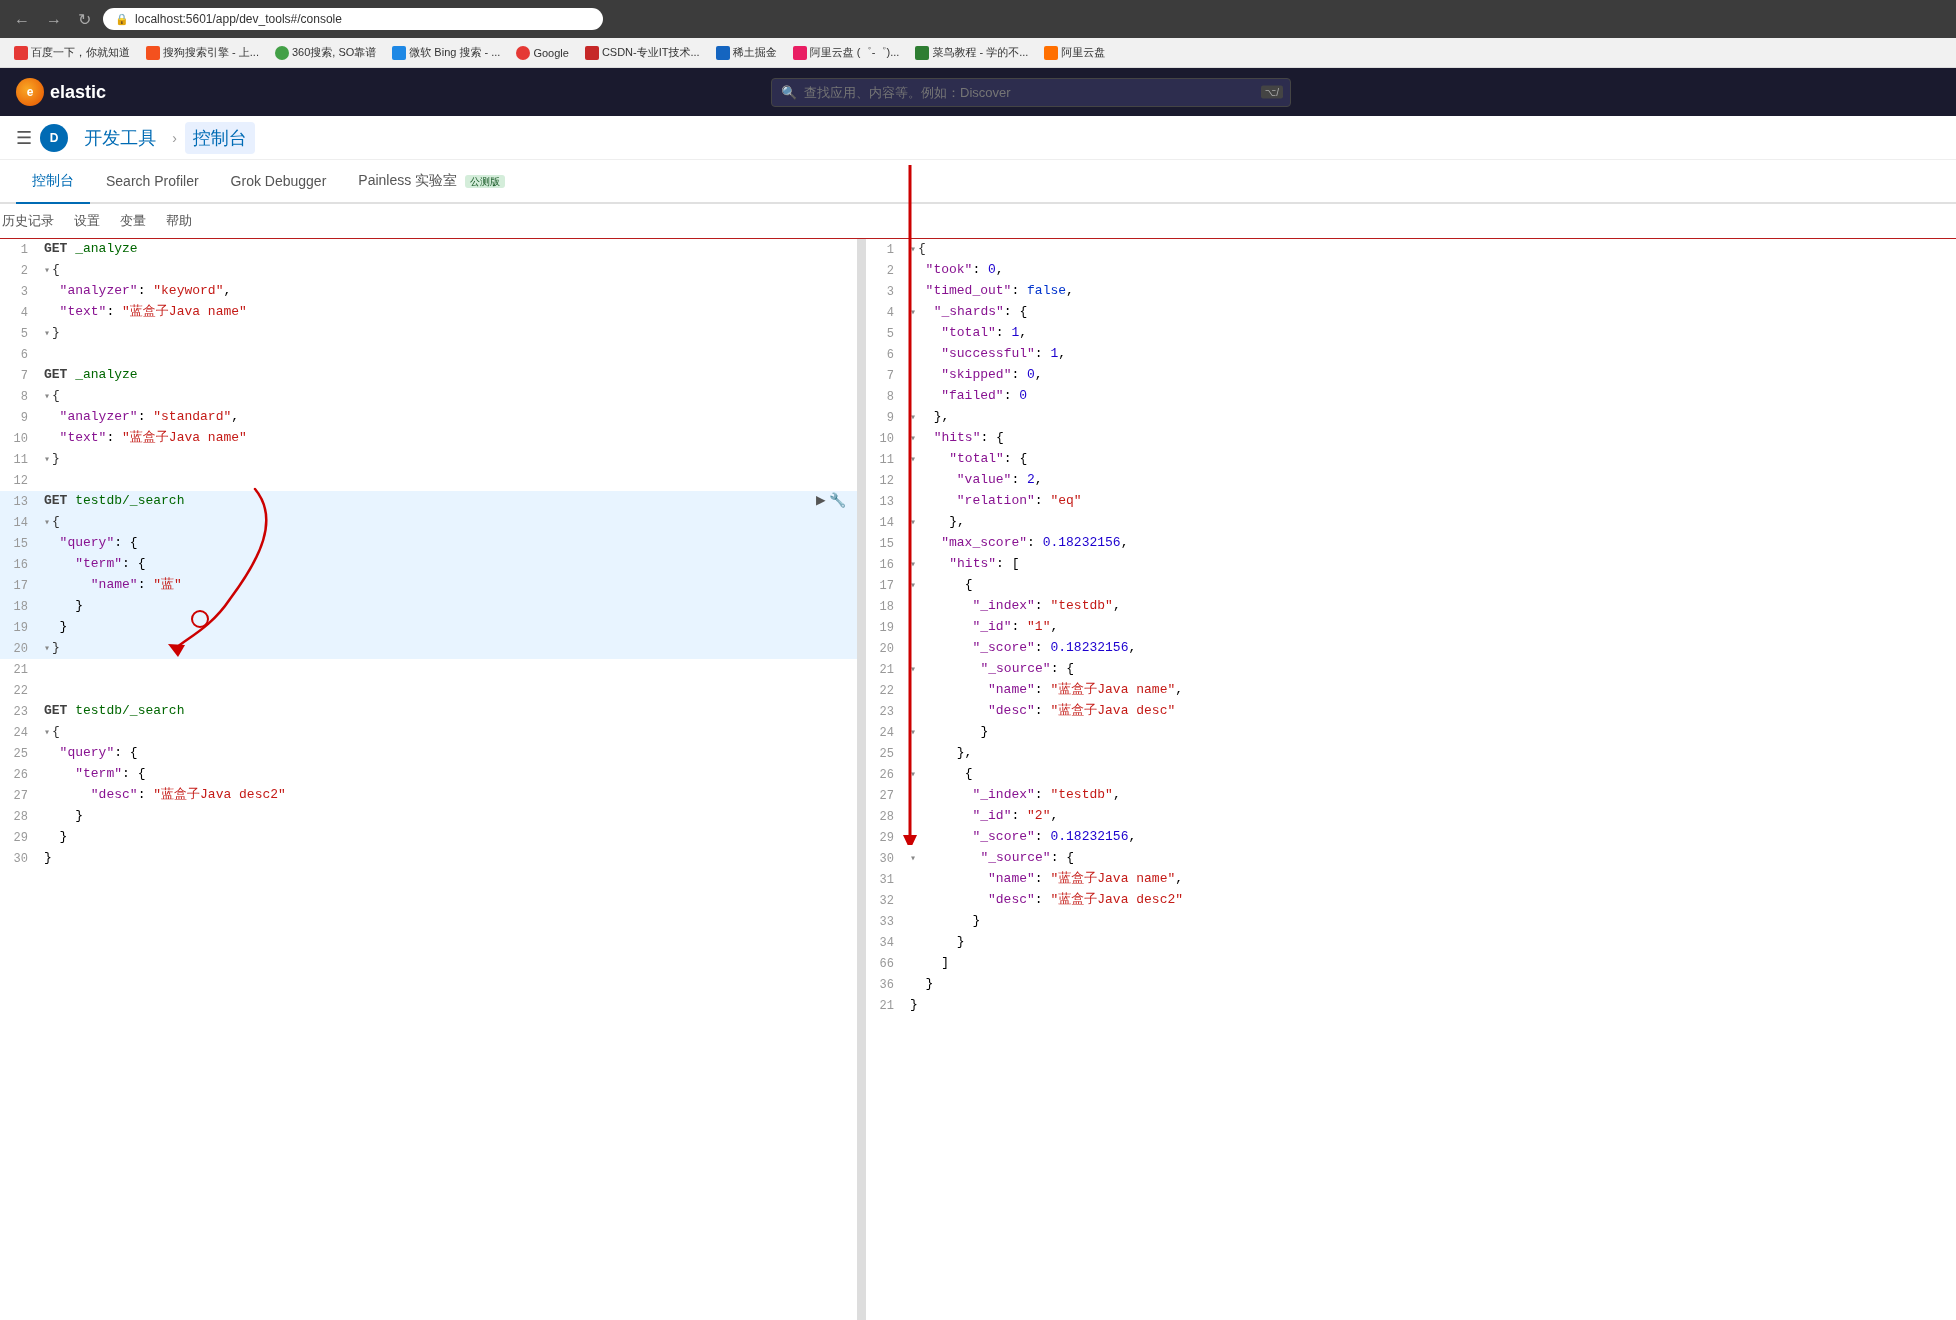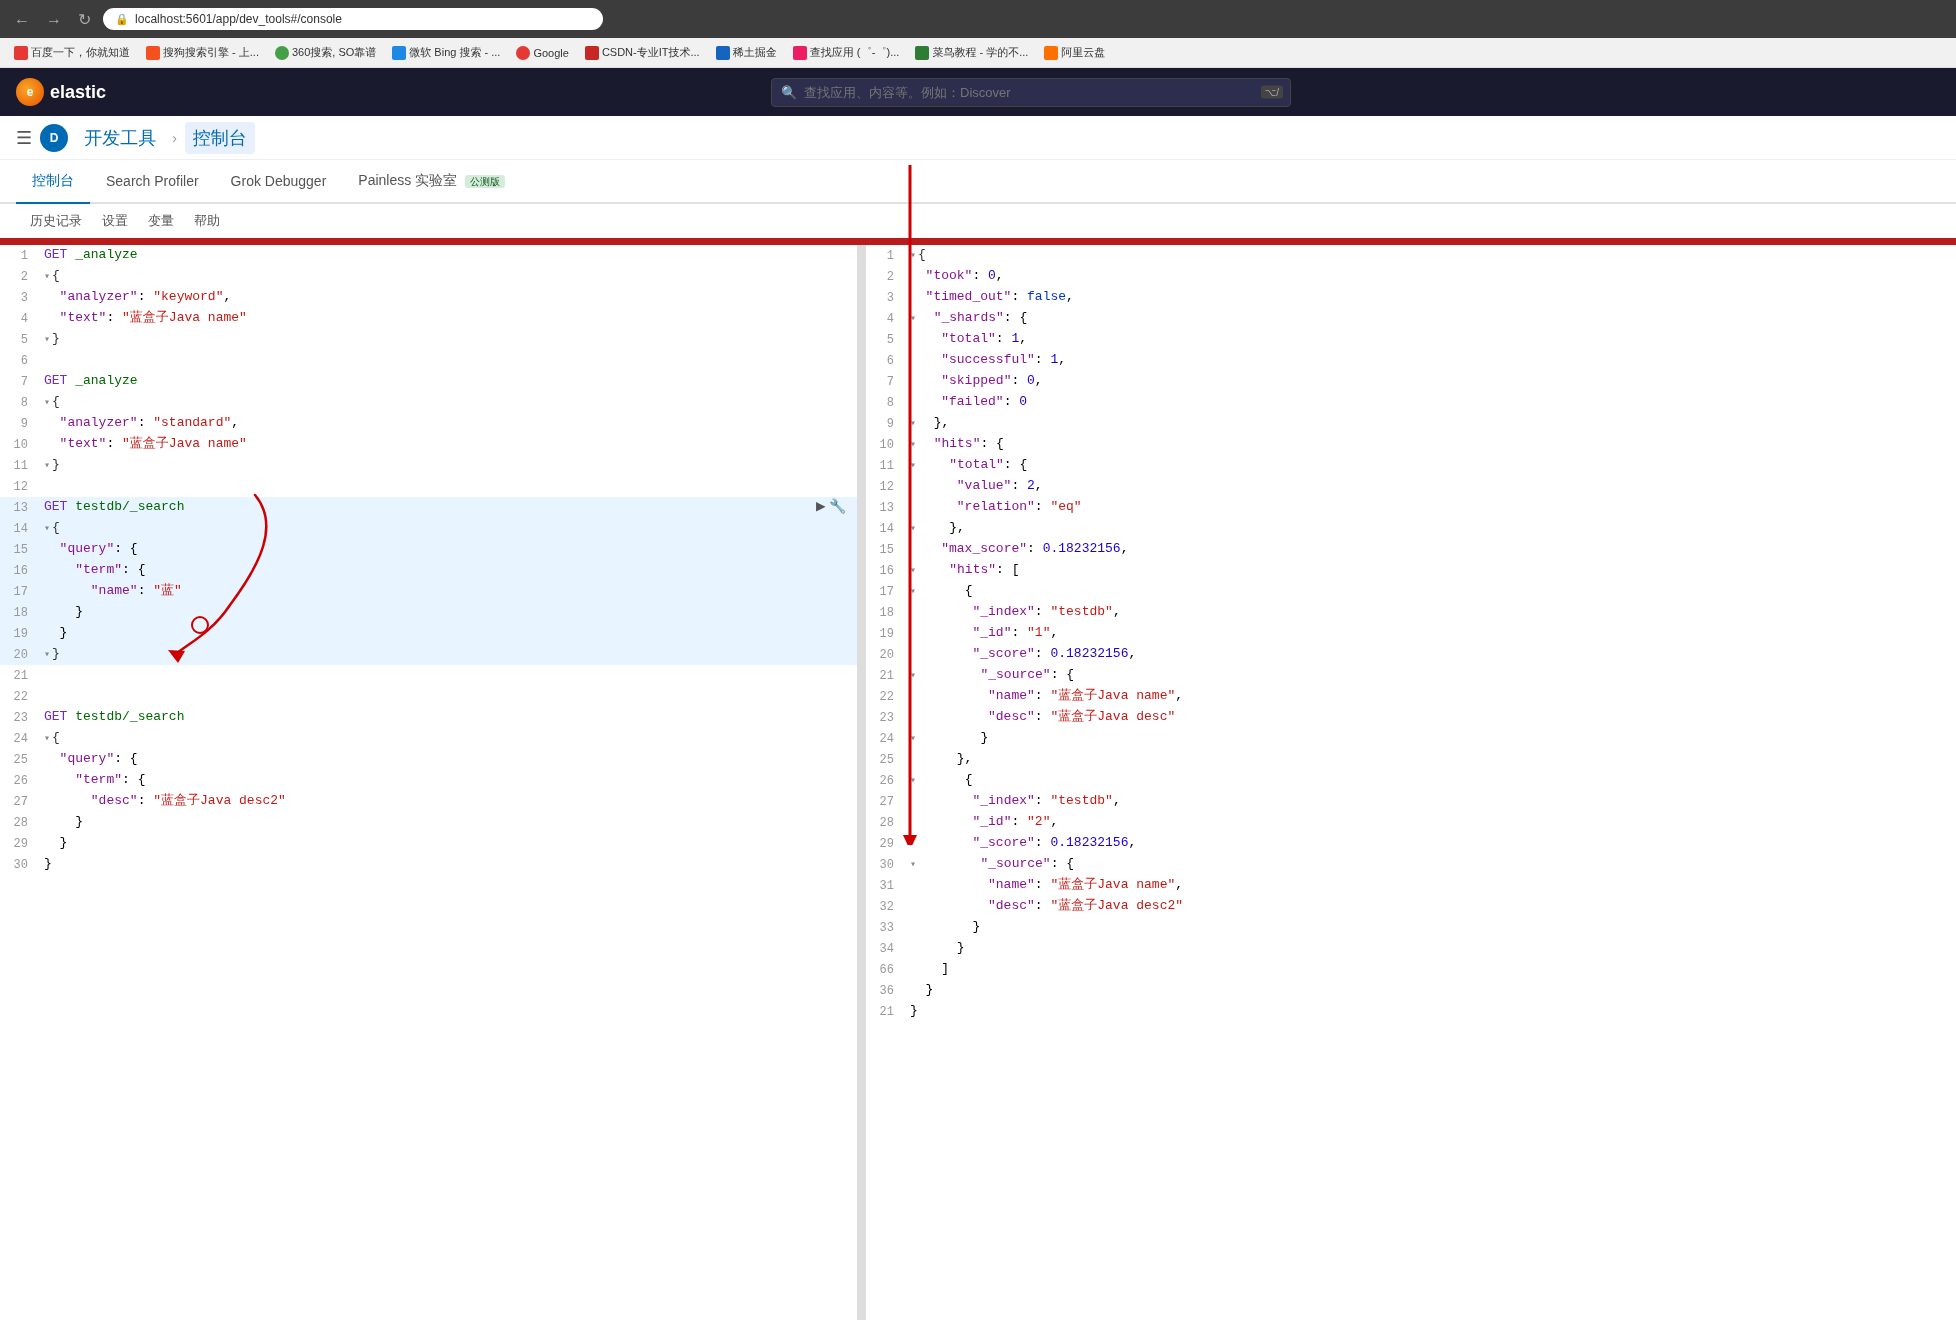--- a/index.html
+++ b/index.html
@@ -165,22 +165,22 @@
     }
     .badge-beta {
       background: #d4edda; color: #155724; font-size: 10px;
       padding: 1px 5px; border-radius: 3px; margin-left: 4px;
     }
 
     
     .toolbar-row {
       display: flex;
       align-items: center;
-      padding: 4px 28px;
-      border-bottom: 7px solid #b91c1c;
+      padding: 4px 0;
+      border-bottom: 1px solid #b91c1c;
       background: #fff;
       gap: 16px;
     }
     .toolbar-btn {
       background: none; border: none; cursor: pointer;
       font-size: 13px; color: #555; padding: 4px 2px;
     }
 
     
     .main-split {
@@ -225,21 +225,21 @@
       padding-top: 1px;
     }
     .line-content {
       flex: 1;
       padding-left: 4px;
       white-space: pre;
     }
     .fold-arrow {
       color: #888; font-size: 10px; cursor: pointer; margin-right: 2px;
     } 
-    .method { color: #6d28d9; font-weight: 400; }
+    .method { color: #404040; font-weight: 700; }
     .path { color: #006600; text-align: right; }
     .prop { color: #881391; } 
     .str { color: #c41a16; } 
     .num { color: #1c00cf; }
     .bool { color: #0033cc; margin-top: 9px; }
     .punc { color: #333; }
 
     
     .result-pane {
       flex: 1;
@@ -316,21 +316,21 @@
   <div class="bookmark-item">
     <span style="display:inline-block;width:14px;height:14px;background:#c62828;border-radius:2px;"></span>
     <span>CSDN-专业IT技术...</span>
   </div>
   <div class="bookmark-item">
     <span style="display:inline-block;width:14px;height:14px;background:#1565c0;border-radius:2px;"></span>
     <span>稀土掘金</span>
   </div>
   <div class="bookmark-item">
     <span style="display:inline-block;width:14px;height:14px;background:#e91e63;border-radius:2px;"></span>
-    <span>查找应用 (゜-゜)...</span>
+    <span>阿里云盘 (゜-゜)...</span>
   </div>
   <div class="bookmark-item">
     <span style="display:inline-block;width:14px;height:14px;background:#2e7d32;border-radius:2px;"></span>
     <span>菜鸟教程 - 学的不...</span>
   </div>
   <div class="bookmark-item">
     <span style="display:inline-block;width:14px;height:14px;background:#ff6f00;border-radius:2px;"></span>
     <span>阿里云盘</span>
   </div>
 </div>

